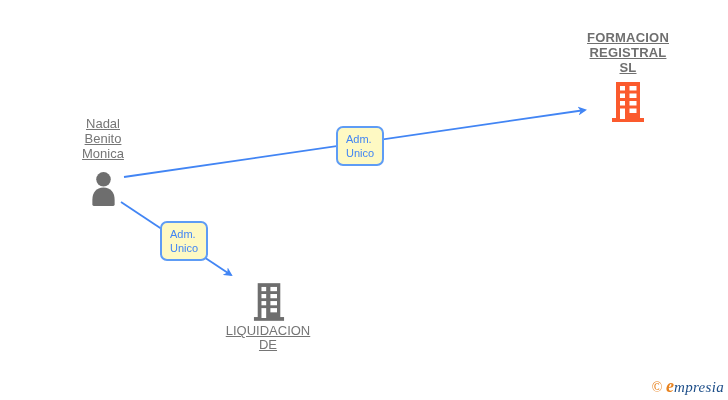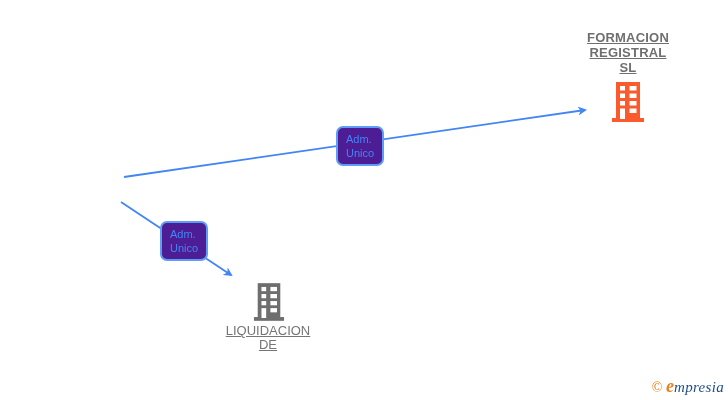--- a/index.html
+++ b/index.html
@@ -29,21 +29,21 @@
   .company-label-strong {
     font-weight: bold;
     color: #6f6f6f;
     letter-spacing: 0.2px;
   }
   .node-icon { position: absolute; }
   .icon-gray { fill: #6e6e6e; }
   .icon-orange { fill: #fb5a2d; }
   .edge-label {
     position: absolute;
-    background: #4c1d95;
+    background: #fef9c3;
     border: 2px solid #5e9cf5;
     border-radius: 7px;
     color: #4285f4;
     font-size: 11px;
     line-height: 14px;
     padding: 4px 8px;
     text-align: left;
   }
   .watermark {
     position: absolute;
@@ -68,20 +68,31 @@
   <svg class="edges-layer" viewBox="0 0 728 400">
     <defs>
       <marker id="arrowhead" markerWidth="9" markerHeight="9" refX="7" refY="4.5" orient="auto" markerUnits="userSpaceOnUse">
         <path d="M0,0 L9,4.5 L0,9 L2.6,4.5 Z" fill="#4285f4"></path>
       </marker>
     </defs>
     <line x1="124" y1="177" x2="585" y2="110" stroke="#4285f4" stroke-width="1.8" marker-end="url(#arrowhead)"></line>
     <line x1="121" y1="202" x2="231" y2="275" stroke="#4285f4" stroke-width="1.8" marker-end="url(#arrowhead)"></line>
   </svg>
 
+  <div class="node" style="left:43px; top:116px; width:120px; height:92px;">
+    <div class="node-label" style="left:0; top:0; width:120px;">
+      <div>Nadal</div>
+      <div>Benito</div>
+      <div>Monica</div>
+    </div>
+    <svg class="node-icon icon-gray" style="left:45px; top:55px;" width="31" height="35" viewBox="0 0 32 36">
+      <circle cx="16" cy="8.5" r="7.5"></circle>
+      <path d="M16 17 C 8.5 17 4.5 22.5 4.5 29.5 L4.5 34.5 Q4.5 36 6 36 L26 36 Q27.5 36 27.5 34.5 L27.5 29.5 C27.5 22.5 23.5 17 16 17 Z"></path>
+    </svg>
+  </div>
 
   <div class="node" style="left:548px; top:30px; width:160px; height:95px;">
     <div class="node-label company-label-strong" style="left:0; top:0; width:160px;">
       <div>FORMACION</div>
       <div>REGISTRAL</div>
       <div>SL</div>
     </div>
     <svg class="node-icon icon-orange" style="left:63px; top:52px;" width="34" height="40" viewBox="0 0 34 40">
       <rect x="1" y="36" width="32" height="4"></rect>
       <rect x="5" y="0" width="24" height="37"></rect>

